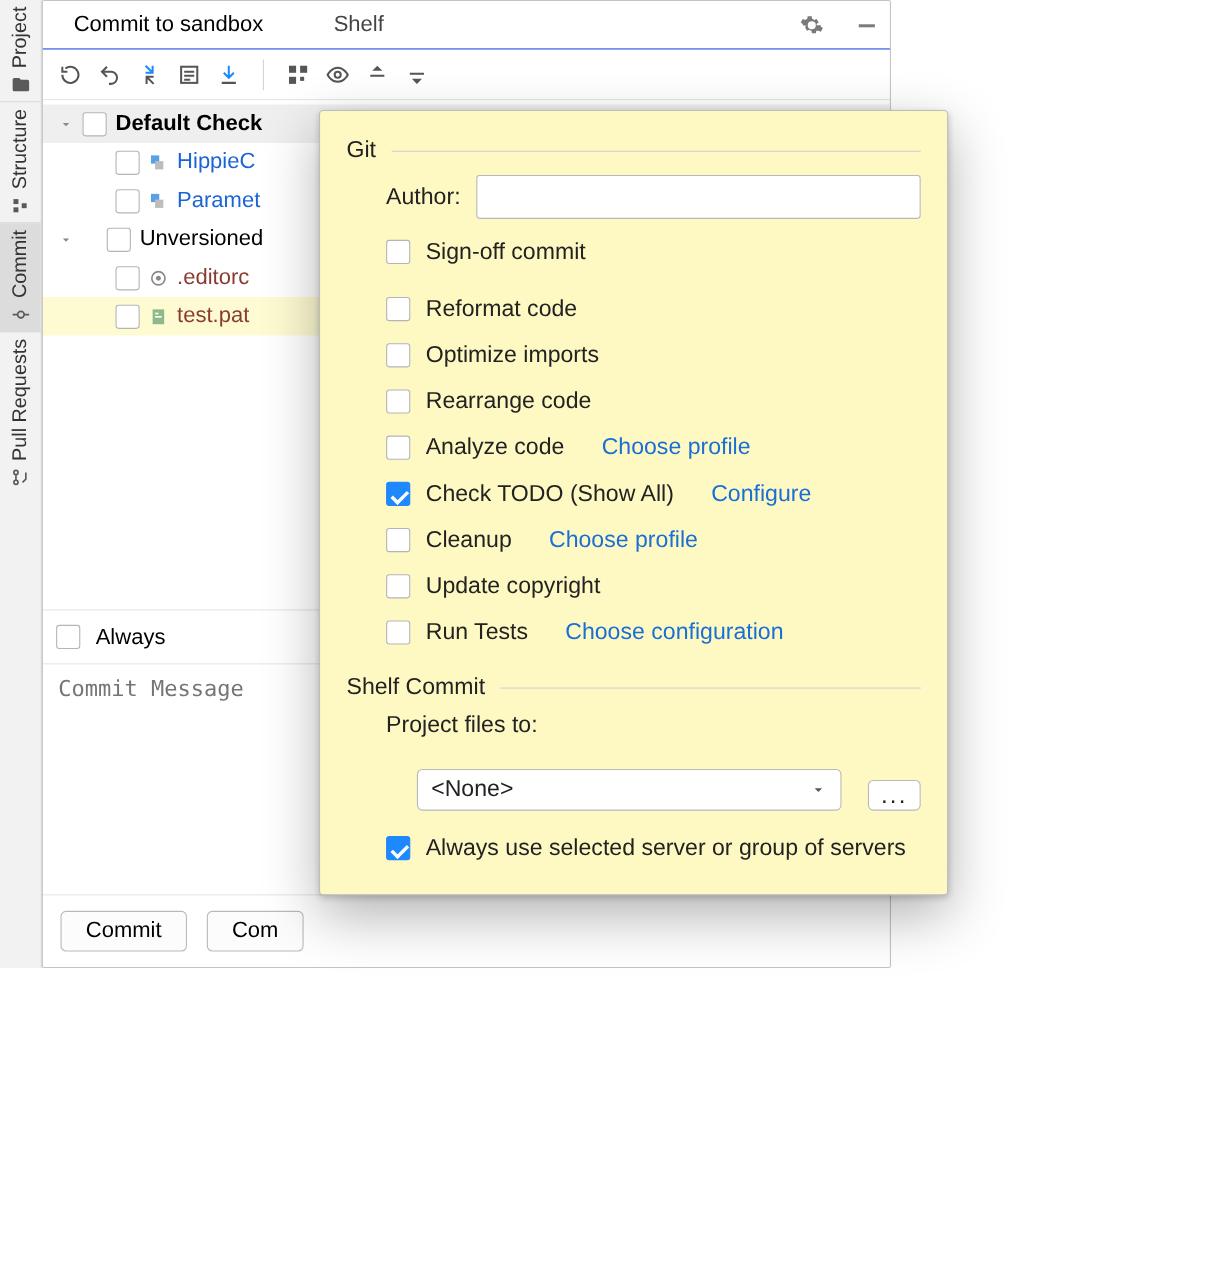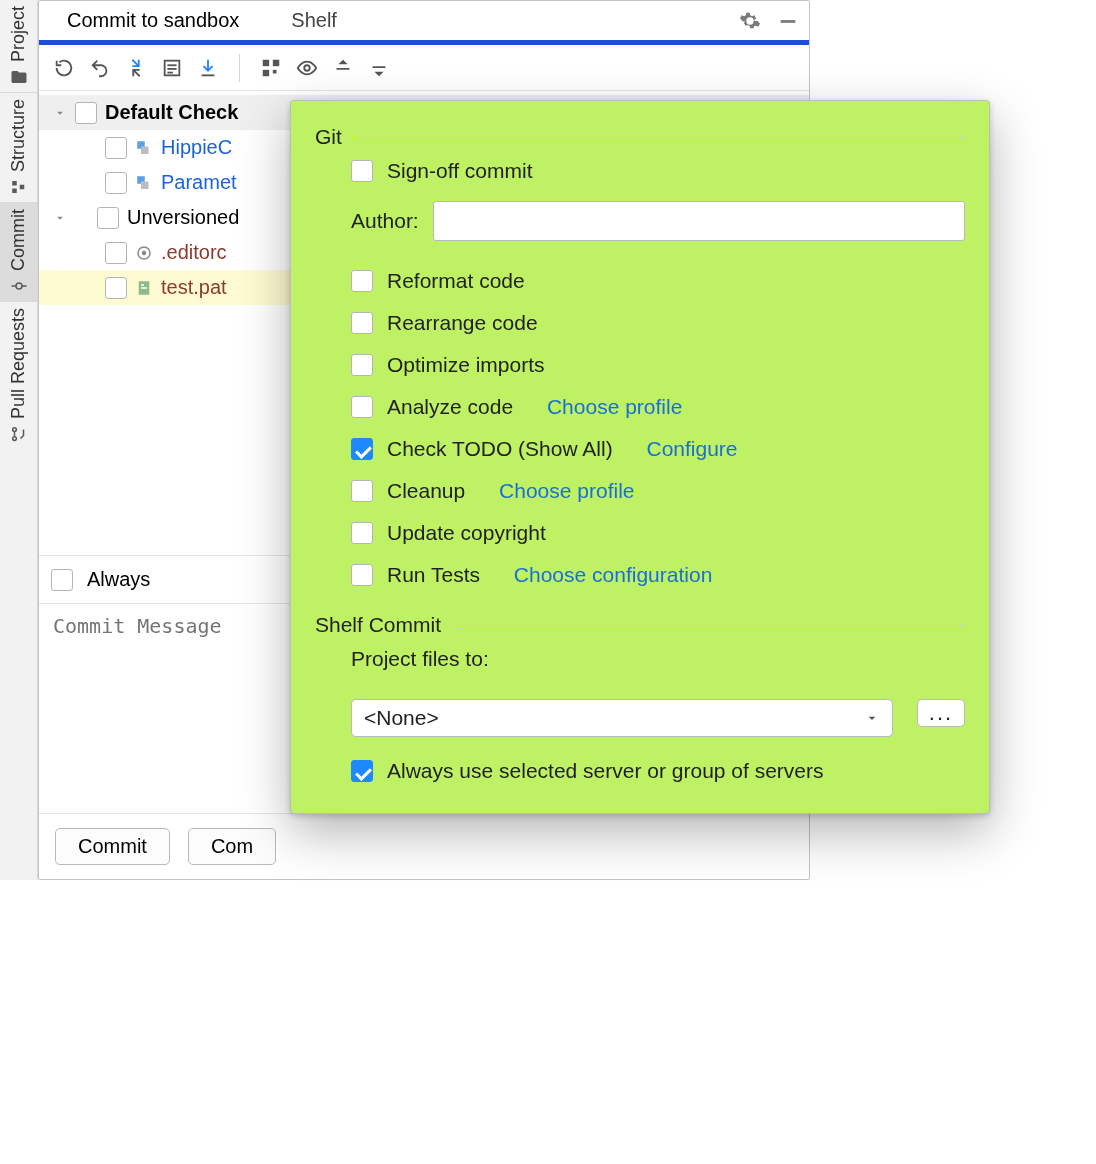--- a/index.html
+++ b/index.html
@@ -51,23 +51,23 @@
     border-radius: 2px;
     background: #fff;
     display: flex;
     flex-direction: column;
   }
 
   .tabs {
     display: flex;
     align-items: center;
     height: 44px;
-    border-bottom: 5px solid #1d4ed8;
+    border-bottom: 1px solid #1d4ed8;
     padding: 0 10px;
-    gap: 16px;
+    gap: 28px;
   }
   .tabs .tab { padding: 0 18px; height: 100%; display:flex; align-items:center; cursor:pointer; color:#444; font-weight:500;}
   .tabs .tab.active { color:#000; }
   .tabs .spacer { flex: 1; }
   .titlebar-icon { color:#7a7a7a; cursor:pointer; }
 
   .toolbar {
     display:flex; align-items:center; gap:14px;
     height:46px; padding: 0 14px;
     border-bottom:1px solid #e5e5e5;
@@ -127,40 +127,40 @@
   }
   .btn {
     border:1px solid #b9b9b9; border-radius:5px;
     padding:6px 22px; background:#fcfcfc; cursor:pointer; font-size:20px;
   }
 
   
   .popup {
     position:absolute;
     left:290px; top:100px;
-    width:700px;
-    background:#bef264;
+    width:572px;
+    background:#fef9c3;
     border:1px solid #bdbdbd;
     border-radius:4px;
     box-shadow: 0 18px 50px rgba(0,0,0,0.30), 0 2px 6px rgba(0,0,0,0.18);
     padding: 16px 24px 26px 24px;
     font-size:21px;
     color:#222;
   }
   .section-head { display:flex; align-items:center; gap:14px; margin-top:8px;}
   .section-head .line { flex:1; height:1px; background:#cfcfcf; }
   .section-body { padding:10px 0 18px 36px; display:flex; flex-direction:column; gap:18px;}
   .row { display:flex; align-items:center; gap:14px; }
   .label { color:#222; }
   .input {
     flex:1; height:40px; background:#fff; border:1px solid #b9b9b9; border-radius:3px;
     padding:0 8px; font:inherit;
   }
   .plink { color:#1a6fd6; cursor:pointer; }
-  .upload-row { display:flex; gap:24px; align-items:flex-start; margin-top:10px;}
+  .upload-row { display:flex; gap:24px; align-items:flex-end; margin-top:10px;margin-left:28px;}
   .select {
     flex:1; display:flex; align-items:center; justify-content:space-between;
     background:#fff; border:1px solid #b9b9b9; border-radius:5px;
     padding:6px 12px; cursor:pointer;
   }
   .ell-btn{
     width:48px; border:1px solid #b9b9b9; border-radius:5px; background:#fff;
     display:flex; align-items:center; justify-content:center; cursor:pointer;
     font-size:22px; letter-spacing:2px;
   }
@@ -348,41 +348,41 @@
 </div>
 
 <div class="popup">
 
   <div class="section-head">
     <span>Git</span>
       <div class="line"></div>
   </div>
   <div class="section-body">
     <div class="row">
-      <span class="cbx"></span>
-      <span>Sign-off commit</span>
-    </div>
-    <div class="row">
       <span class="label">Author:</span>
       <input class="input" type="text" style="">
     </div>
+    <div class="row">
+      <span class="cbx"></span>
+      <span>Sign-off commit</span>
+    </div>
   </div>
 
   <div class="section-body">
     <div class="row">
         <span class="cbx"></span>
         <span>Reformat code</span>
       </div>
     <div class="row">
         <span class="cbx"></span>
+        <span>Optimize imports</span>
+      </div>
+    <div class="row">
+        <span class="cbx"></span>
         <span>Rearrange code</span>
-      </div>
-    <div class="row">
-        <span class="cbx"></span>
-        <span>Optimize imports</span>
       </div>
     <div class="row"><span class="cbx"></span><span>Analyze code</span>&nbsp;<span class="plink">Choose profile</span></div>
     <div class="row"><span class="cbx checked"></span><span>Check TODO (Show All)</span>&nbsp;<span class="plink">Configure</span></div>
     <div class="row"><span class="cbx"></span><span>Cleanup</span>&nbsp;<span class="plink">Choose profile</span></div>
     <div class="row">
         <span class="cbx"></span>
         <span>Update copyright</span>
       </div>
     <div class="row"><span class="cbx"></span><span>Run Tests</span>&nbsp;<span class="plink">Choose configuration</span></div>
   </div>

